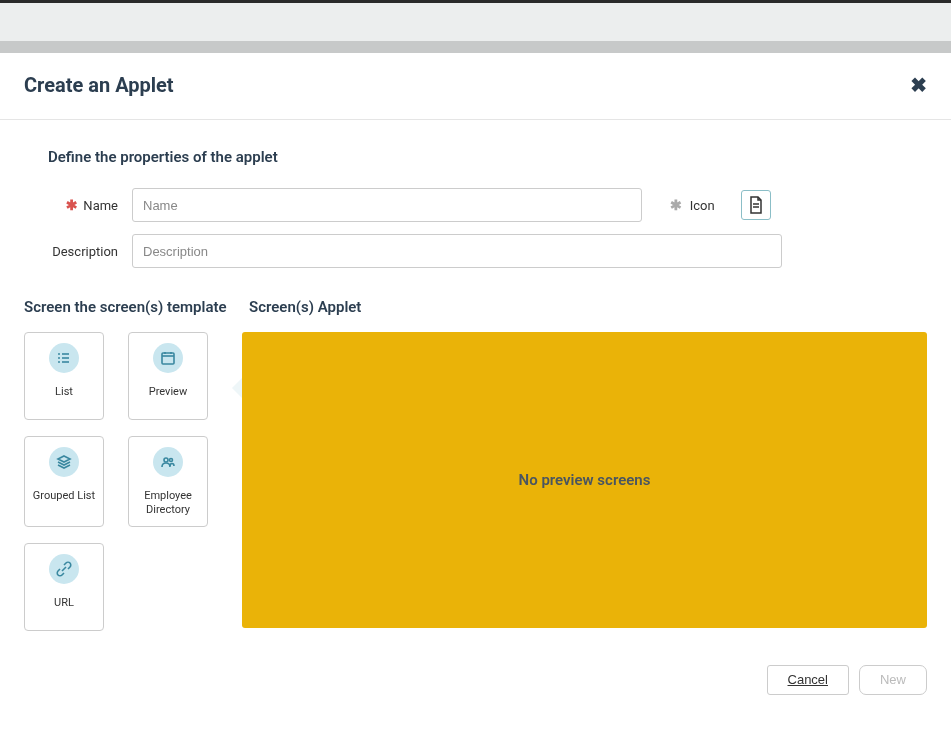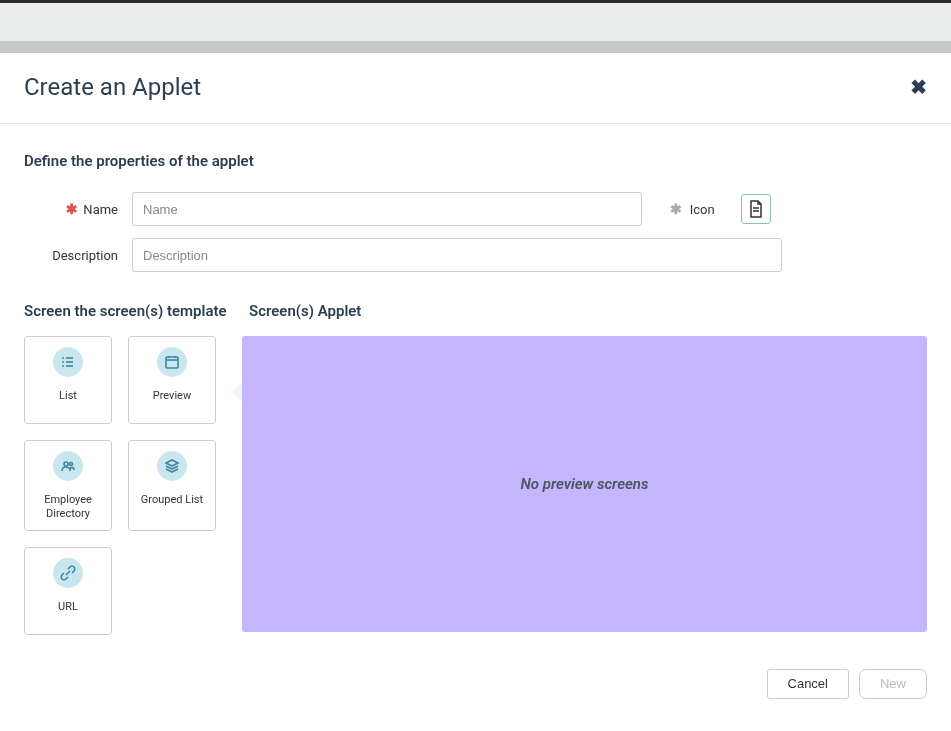--- a/index.html
+++ b/index.html
@@ -20,39 +20,40 @@
       padding: 0;
     }
     .modal-header {
       display: flex;
       justify-content: space-between;
       align-items: center;
       padding: 20px 24px 22px 24px;
       border-bottom: 1px solid #e5e5e5;
     }
     .modal-title {
-      font-size: 24px;
-      font-weight: 400;
+      font-size: 20px;
+      font-weight: 700;
       color: #2c3e50;
     }
     .close-x {
       font-size: 20px;
       font-weight: bold;
       color: #2c3e50;
       cursor: pointer;
       line-height: 1;
     }
     .modal-body {
       padding: 28px 24px 18px 24px;
     }
     .section-label {
       font-size: 15px;
       font-weight: 600;
       color: #2c3e50;
       margin-bottom: 22px;
+      margin-left: 24px;
     }
     .form-row {
       display: flex;
       align-items: center;
       margin-bottom: 12px;
     }
     .form-label-cell {
       width: 108px;
       display: flex;
       justify-content: flex-end;
@@ -129,21 +130,21 @@
       display: flex;
       gap: 26px;
     }
     .template-grid {
       display: grid;
       grid-template-columns: repeat(2, 88px);
       gap: 16px;
       align-content: start;
     }
     .template-card {
-      width: 88px;
+      width: 80px;
       min-height: 88px;
       border: 1px solid #ccc;
       border-radius: 4px;
       background: #fff;
       cursor: pointer;
       display: flex;
       flex-direction: column;
       align-items: center;
       padding: 10px 4px 8px 4px;
     }
@@ -160,28 +161,27 @@
     .template-icon-circle svg { stroke: #3a88a0; fill: none; stroke-width: 1.6; }
     .template-label {
       font-size: 11px;
       color: #333;
       text-align: center;
       line-height: 1.3;
     }
     
     .preview-panel {
       flex: 1;
-      background: #c4b5fd;
+      background: #eab308;
       border-radius: 3px;
       height: 296px;
       display: flex;
       align-items: center;
       justify-content: center;
       position: relative;
-      font-style: italic;
     }
     .preview-text {
       font-size: 15px;
       font-weight: 600;
       color: #4a5560;
     }
     .preview-arrow {
       position: absolute;
       left: -10px;
       top: 46px;
@@ -199,21 +199,21 @@
     }
     .btn {
       height: 30px;
       padding: 0 20px;
       border: 1px solid #ccc;
       border-radius: 3px;
       background: #fff;
       font-size: 13px;
       cursor: pointer;
     }
-    .btn-cancel { color: #333; }
+    .btn-cancel { color: #333; text-decoration: underline; }
     .btn-new { color: #bbb; cursor: default; border-radius: 7px; }
   </style>
 </head>
 <body>
 
 <div class="top-dark-line"></div>
 <div class="top-gray-band"></div>
 <div class="top-mid-gray"></div>
 
 <div class="modal">
@@ -286,38 +286,38 @@
               <line x1="8" y1="9" x2="8" y2="9"></line>
               <line x1="11" y1="9" x2="11" y2="9"></line>
             </svg>
           </div>
           <div class="template-label">Preview</div>
         </div>
 
         <div class="template-card">
           <div class="template-icon-circle">
             <svg width="16" height="16" viewBox="0 0 16 16">
+              <path d="M8 2 L14 5 L8 8 L2 5 Z"></path>
+              <path d="M2 8 L8 11 L14 8"></path>
+              <path d="M2 11 L8 14 L14 11"></path>
+            </svg>
+          </div>
+          <div class="template-label">Grouped List</div>
+        </div>
+
+        <div class="template-card">
+          <div class="template-icon-circle">
+            <svg width="16" height="16" viewBox="0 0 16 16">
               <circle cx="6" cy="6" r="2"></circle>
               <path d="M2 13 C2 10 4 9 6 9 C8 9 10 10 10 13"></path>
               <circle cx="11" cy="6" r="1.5"></circle>
               <path d="M10 12 C10 10 11 9.5 12 9.5 C13 9.5 14 10 14 12"></path>
             </svg>
           </div>
           <div class="template-label">Employee Directory</div>
-        </div>
-
-        <div class="template-card">
-          <div class="template-icon-circle">
-            <svg width="16" height="16" viewBox="0 0 16 16">
-              <path d="M8 2 L14 5 L8 8 L2 5 Z"></path>
-              <path d="M2 8 L8 11 L14 8"></path>
-              <path d="M2 11 L8 14 L14 11"></path>
-            </svg>
-          </div>
-          <div class="template-label">Grouped List</div>
         </div>
 
         <div class="template-card">
           <div class="template-icon-circle">
             <svg width="16" height="16" viewBox="0 0 16 16">
               <path d="M6 10 L10 6"></path>
               <path d="M8 4 L10 2 C11 1 13 1 14 2 C15 3 15 5 14 6 L12 8"></path>
               <path d="M8 12 L6 14 C5 15 3 15 2 14 C1 13 1 11 2 10 L4 8"></path>
             </svg>
           </div>

